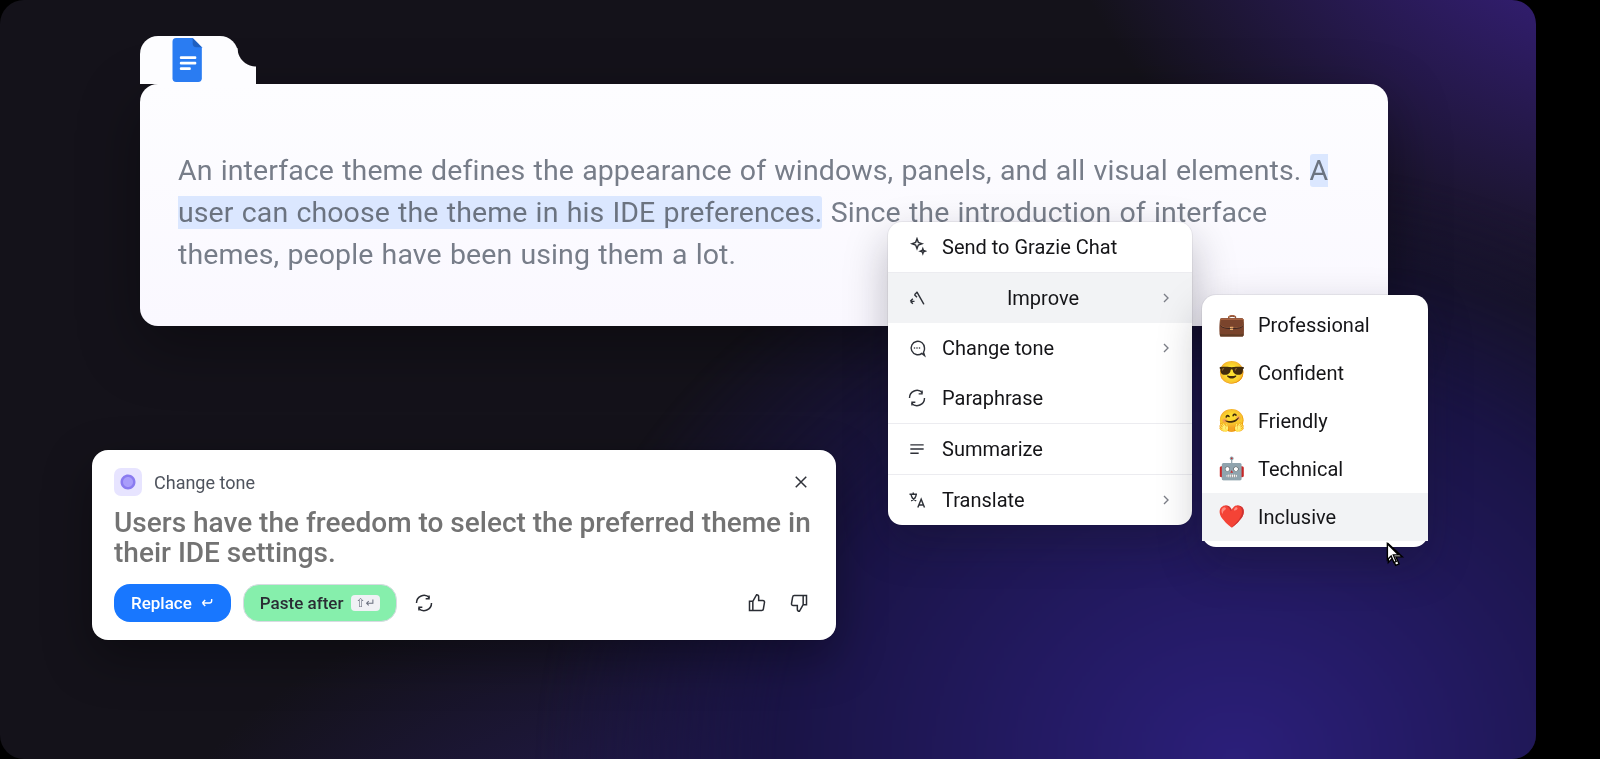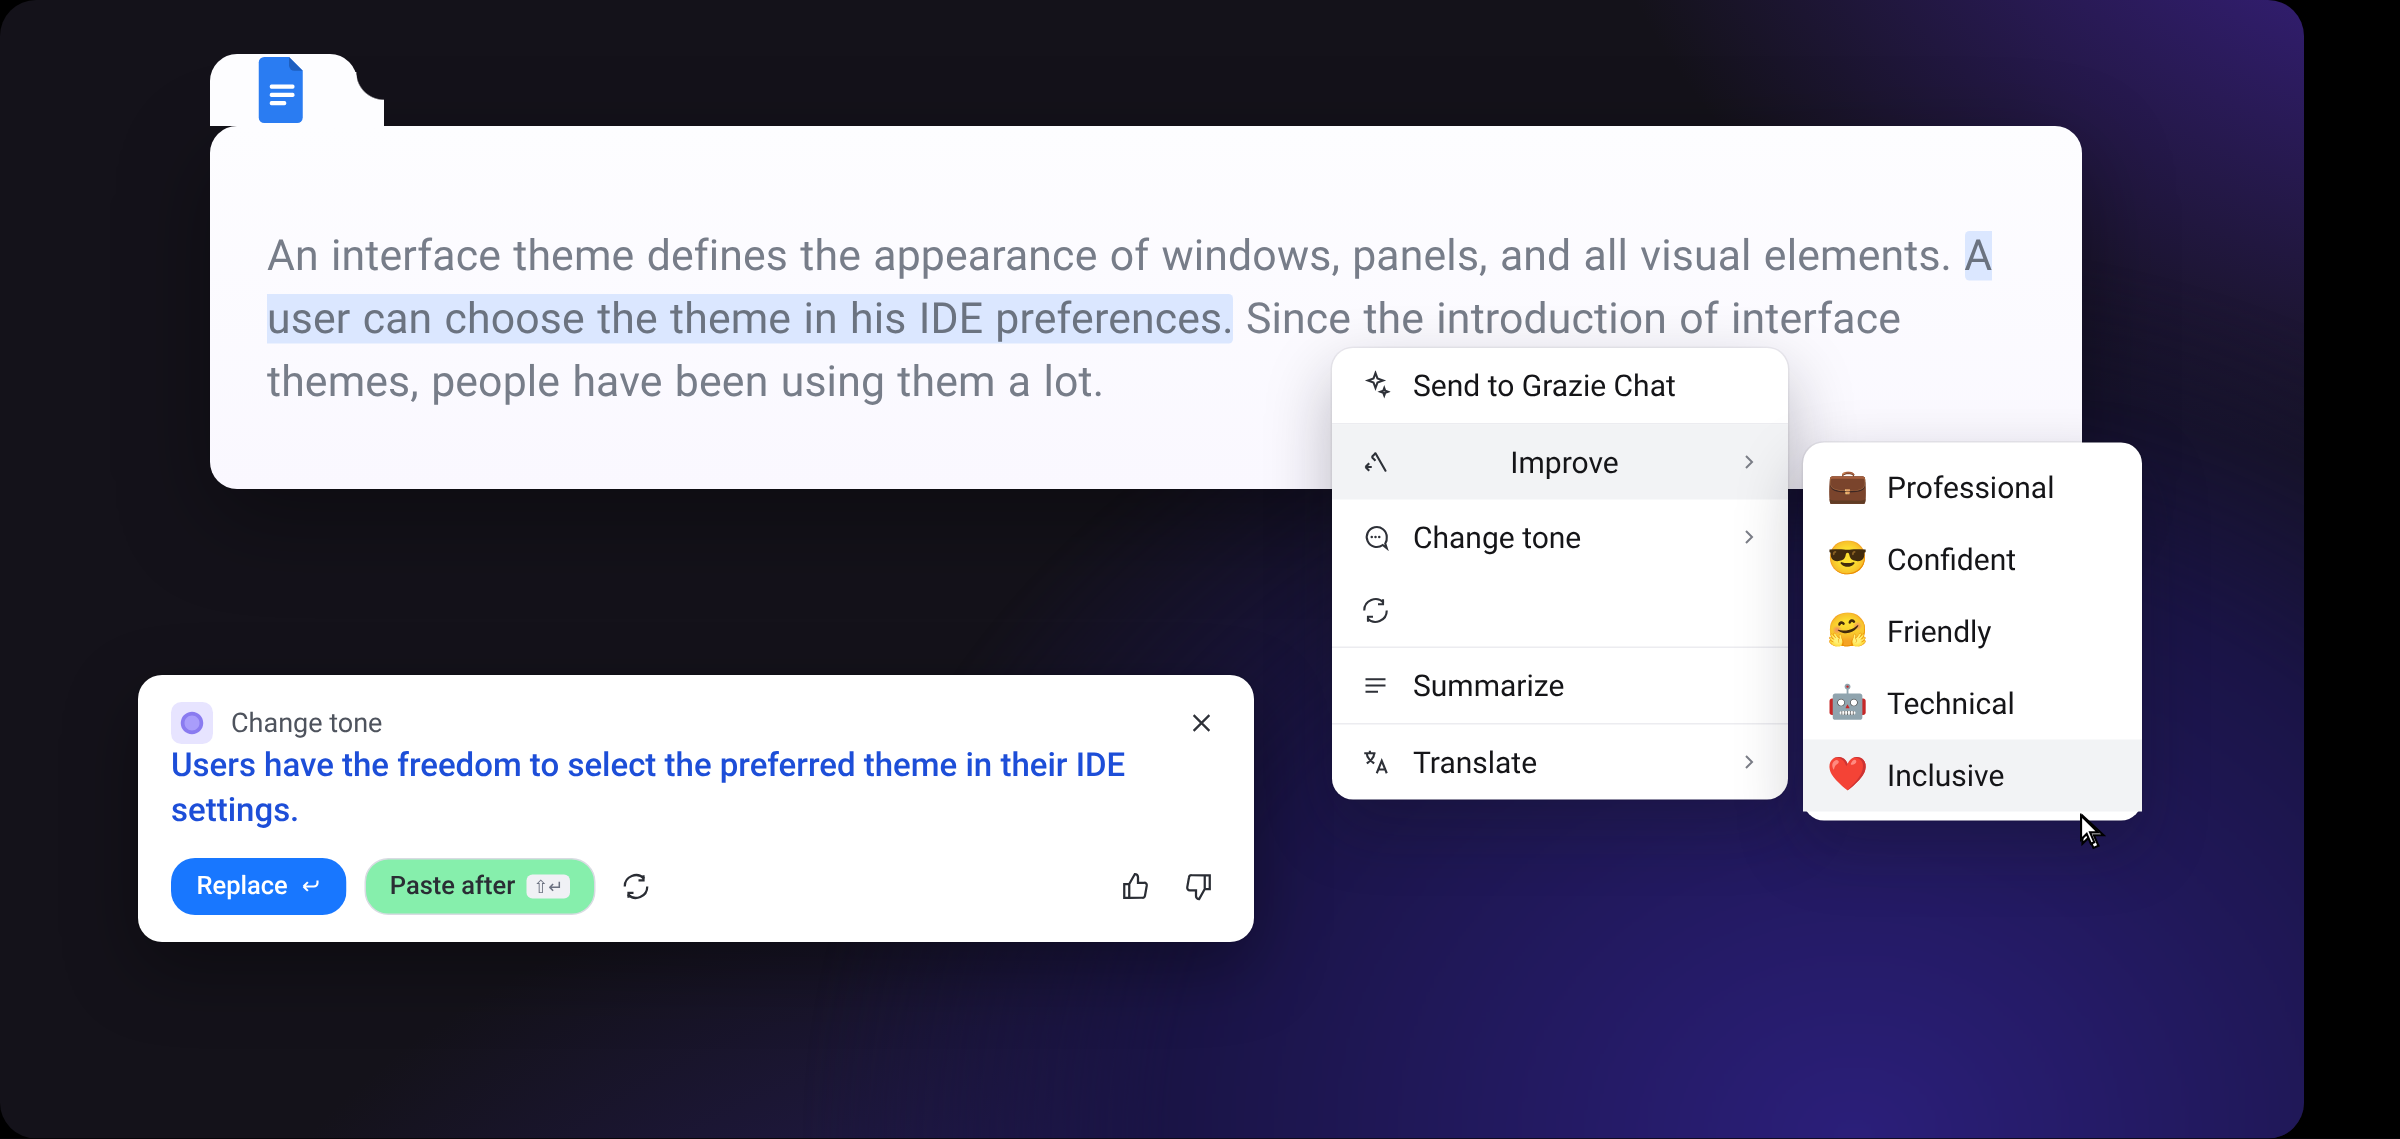--- a/index.html
+++ b/index.html
@@ -90,21 +90,21 @@
   .hl {
     background: #dbe7ff;
     color: #6b7380;
     border-radius: 3px;
   }
 
   
   .ctx {
     position: absolute;
     left: 888px;
-    top: 232px;
+    top: 222px;
     width: 304px;
     background: #fff;
     border-radius: 14px;
     box-shadow: 0 18px 44px rgba(17,17,30,.28), 0 0 0 1px rgba(0,0,0,.05);
     font-size: 20px;
     color: #151518;
     overflow: hidden;
   }
   .ctx-item {
     display: flex;
@@ -206,24 +206,24 @@
   }
   .sug-close {
     width: 26px;
     height: 26px;
     display: flex;
     align-items: center;
     justify-content: center;
     color: #2e3138;
   }
   .sug-body {
-    margin-top: 0;
-    font-size: 22px;
+    margin-top: 12px;
+    font-size: 28px;
     line-height: 30px;
-    color: #1d4ed8;
+    color: #737373;
     font-weight: 500;
   }
   .sug-actions {
     margin-top: 16px;
     display: flex;
     align-items: center;
     gap: 12px;
   }
   .btn {
     display: inline-flex;
@@ -326,20 +326,21 @@
             </svg>
           </span>
         </div>
         <div class="ctx-item">
           <span class="ctx-icon">
             <svg width="20" height="20" viewBox="0 0 24 24" fill="none" stroke="currentColor" stroke-width="1.7">
               <path d="M3 12a9 9 0 0 1 15.5-6.3M21 12a9 9 0 0 1-15.5 6.3"></path>
               <path d="M18 3v4h-4M6 21v-4h4"></path>
             </svg>
           </span>
+          <span class="lbl">Paraphrase</span>
         </div>
         <div class="ctx-sep"></div>
         <div class="ctx-item">
           <span class="ctx-icon">
             <svg width="20" height="20" viewBox="0 0 24 24" fill="none" stroke="currentColor" stroke-width="1.7">
               <path d="M4 7h16M4 12h16M4 17h10"></path>
             </svg>
           </span>
           <span class="lbl">Summarize</span>
         </div>

